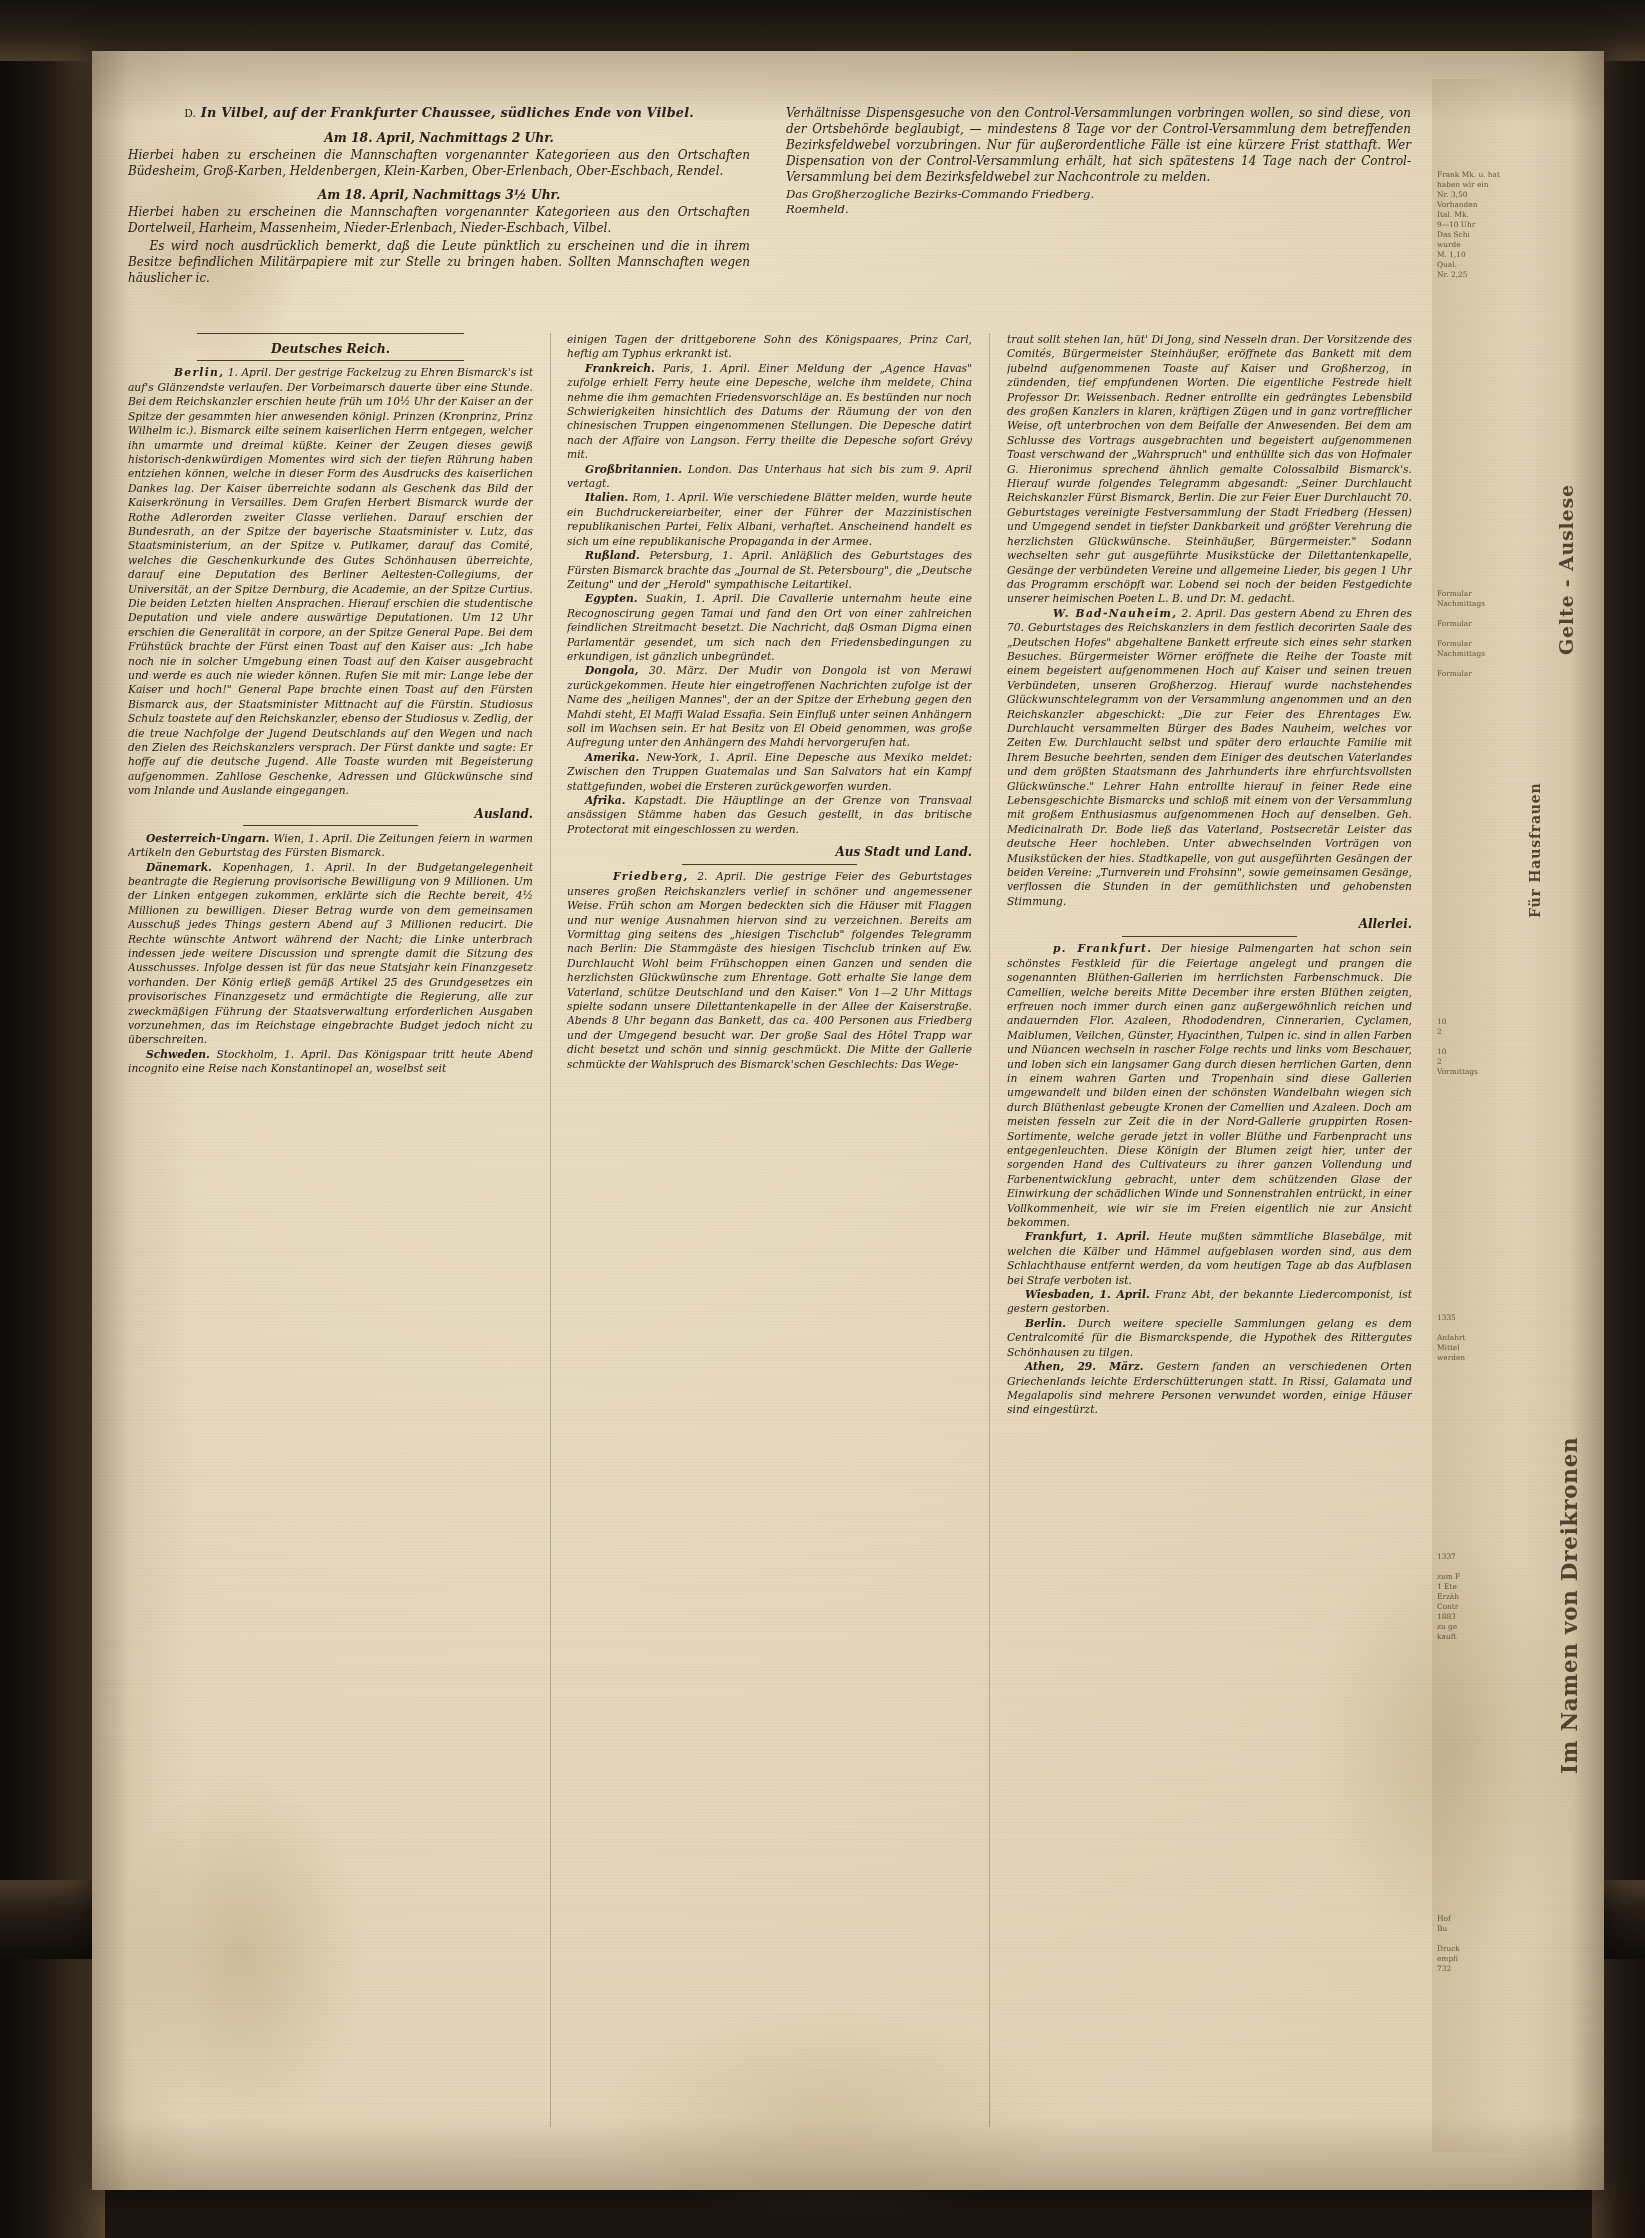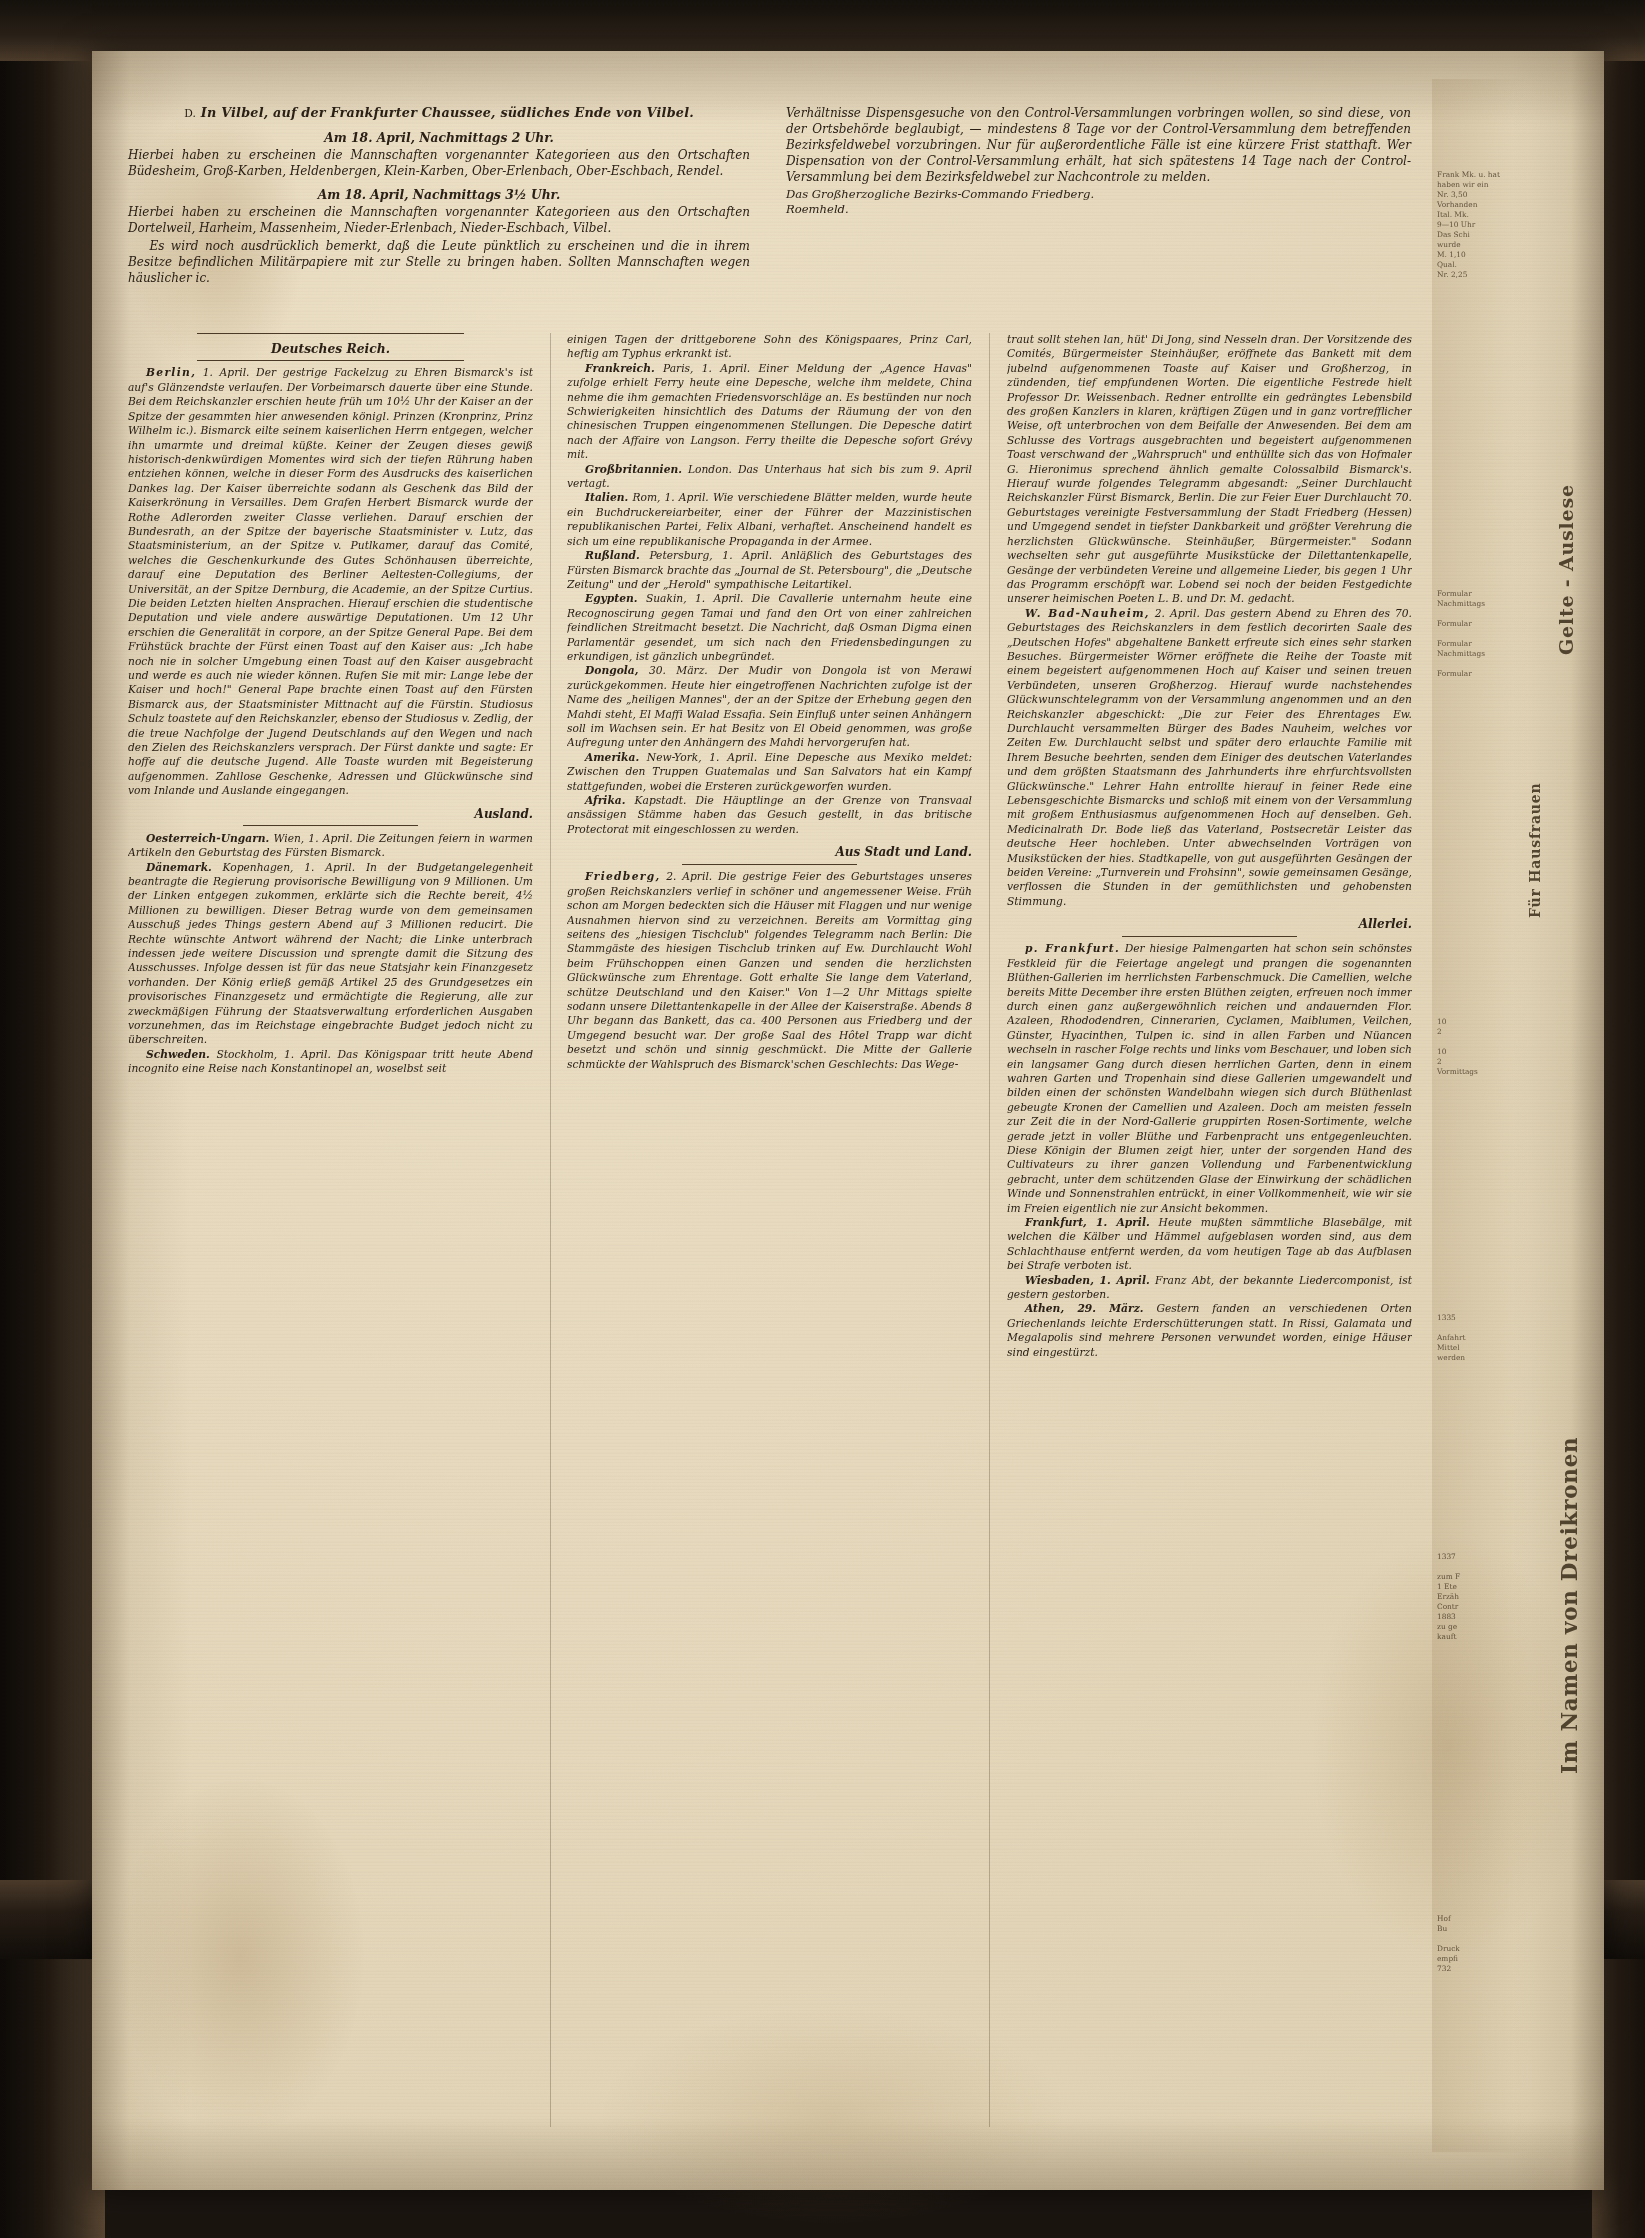--- a/index.html
+++ b/index.html
@@ -219,21 +219,21 @@
     line-height: 14.4px;
     font-style: italic;
     text-align: justify;
     text-justify: inter-word;
     margin: 0;
     hyphens: auto;
     -webkit-hyphens: auto;
   }
   .ctext + .ctext { margin-top: 0; }
   .ctext.ind { text-indent: 18px; }
-  .dl { font-weight: bold; letter-spacing: 1.3px; }
+  .dl { font-weight: bold; letter-spacing: 1.3px; margin-left: 28px; }
   .dl2 { font-weight: bold; font-style: italic; }
 
   .topline-head {
     font-size: 12px;
     font-weight: bold;
     font-style: italic;
     text-align: right;
     margin: 8.2px 0 1.6px 0;
   }
 
@@ -343,20 +343,21 @@
 
         <div class="topline-head">Allerlei.</div>
         <div class="rule short"></div>
 
         <p class="ctext ind"><span class="dl">p. Frankfurt.</span><span> Der hiesige Palmengarten hat schon sein schönstes Festkleid für die Feiertage angelegt und prangen die sogenannten Blüthen-Gallerien im herrlichsten Farbenschmuck. Die Camellien, welche bereits Mitte December ihre ersten Blüthen zeigten, erfreuen noch immer durch einen ganz außergewöhnlich reichen und andauernden Flor. Azaleen, Rhododendren, Cinnerarien, Cyclamen, Maiblumen, Veilchen, Günster, Hyacinthen, Tulpen ic. sind in allen Farben und Nüancen wechseln in rascher Folge rechts und links vom Beschauer, und loben sich ein langsamer Gang durch diesen herrlichen Garten, denn in einem wahren Garten und Tropenhain sind diese Gallerien umgewandelt und bilden einen der schönsten Wandelbahn wiegen sich durch Blüthenlast gebeugte Kronen der Camellien und Azaleen. Doch am meisten fesseln zur Zeit die in der Nord-Gallerie gruppirten Rosen-Sortimente, welche gerade jetzt in voller Blüthe und Farbenpracht uns entgegenleuchten. Diese Königin der Blumen zeigt hier, unter der sorgenden Hand des Cultivateurs zu ihrer ganzen Vollendung und Farbenentwicklung gebracht, unter dem schützenden Glase der Einwirkung der schädlichen Winde und Sonnenstrahlen entrückt, in einer Vollkommenheit, wie wir sie im Freien eigentlich nie zur Ansicht bekommen.</span></p>
 
         <p class="ctext ind"><span class="dl2">Frankfurt, 1. April.</span><span> Heute mußten sämmtliche Blasebälge, mit welchen die Kälber und Hämmel aufgeblasen worden sind, aus dem Schlachthause entfernt werden, da vom heutigen Tage ab das Aufblasen bei Strafe verboten ist.</span></p>
 
         <p class="ctext ind"><span class="dl2">Wiesbaden, 1. April.</span><span> Franz Abt, der bekannte Liedercomponist, ist gestern gestorben.</span></p>
 
+        <p class="ctext ind"><span class="dl2">Berlin.</span><span> Durch weitere specielle Sammlungen gelang es dem Centralcomité für die Bismarckspende, die Hypothek des Rittergutes Schönhausen zu tilgen.</span></p>
 
         <p class="ctext ind"><span class="dl2">Athen, 29. März.</span><span> Gestern fanden an verschiedenen Orten Griechenlands leichte Erderschütterungen statt. In Rissi, Galamata und Megalapolis sind mehrere Personen verwundet worden, einige Häuser sind eingestürzt.</span></p>
       </div>
 
     </div>
   </div>
 
   <div id="side-page">
     <div class="sideband"></div>
 

